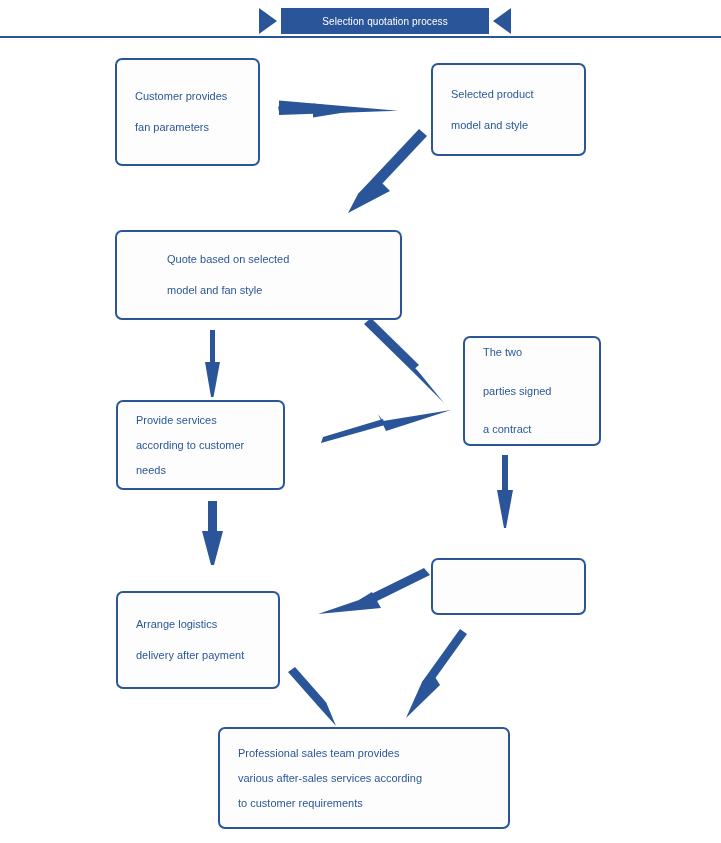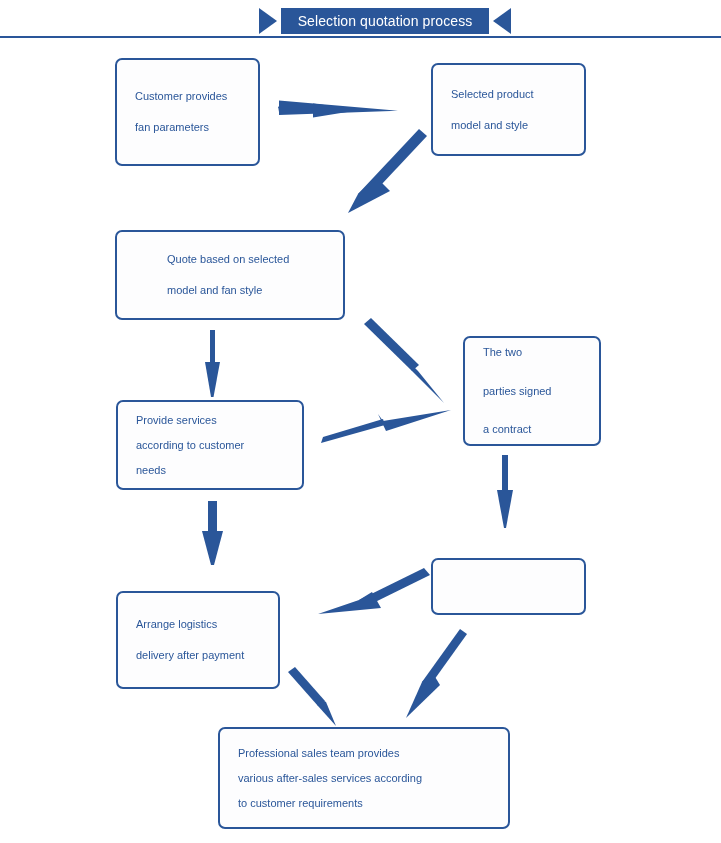--- a/index.html
+++ b/index.html
@@ -42,21 +42,21 @@
     top: 8px;
     width: 208px;
     height: 26px;
     background: #2a5699;
     display: flex;
     align-items: center;
     justify-content: center;
   }
   .banner-title {
     color: #ffffff;
-    font-size: 14px;
+    font-size: 10px;
     letter-spacing: 0.1px;
     white-space: nowrap;
   }
   .banner-chevron-left {
     position: absolute;
     left: 259px;
     top: 8px;
     width: 18px;
     height: 26px;
   }
@@ -182,32 +182,32 @@
   <div class="flow-box sp-wide pad-l18" style="left:115px; top:58px; width:145px; height:108px;">
     <span class="line">Customer provides</span>
     <span class="line">fan parameters</span>
   </div>
 
   <div class="flow-box sp-wide pad-l18" style="left:431px; top:63px; width:155px; height:93px;">
     <span class="line">Selected product</span>
     <span class="line">model and style</span>
   </div>
 
-  <div class="flow-box sp-wide pad-l50" style="left:115px; top:230px; width:230px; height:90px;">
+  <div class="flow-box sp-wide pad-l50" style="left:115px; top:230px; width:287px; height:90px;">
     <span class="line">Quote based on selected</span>
     <span class="line">model and fan style</span>
   </div>
 
   <div class="flow-box sp-mid pad-l18" style="left:463px; top:336px; width:138px; height:110px;justify-content:space-between;">
     <span class="line">The two</span>
     <span class="line">parties signed</span>
     <span class="line">a contract</span>
   </div>
 
-  <div class="flow-box sp-tight pad-l18" style="left:116px; top:400px; width:188px; height:90px;">
+  <div class="flow-box sp-tight pad-l18" style="left:116px; top:400px; width:169px; height:90px;">
     <span class="line">Provide services</span>
     <span class="line">according to customer</span>
     <span class="line">needs</span>
   </div>
 
   <div class="flow-box sp-tight pad-l20" style="left:431px; top:558px; width:155px; height:57px;">
   </div>
 
   <div class="flow-box sp-wide pad-l18" style="left:116px; top:591px; width:164px; height:98px;">
     <span class="line">Arrange logistics</span>

